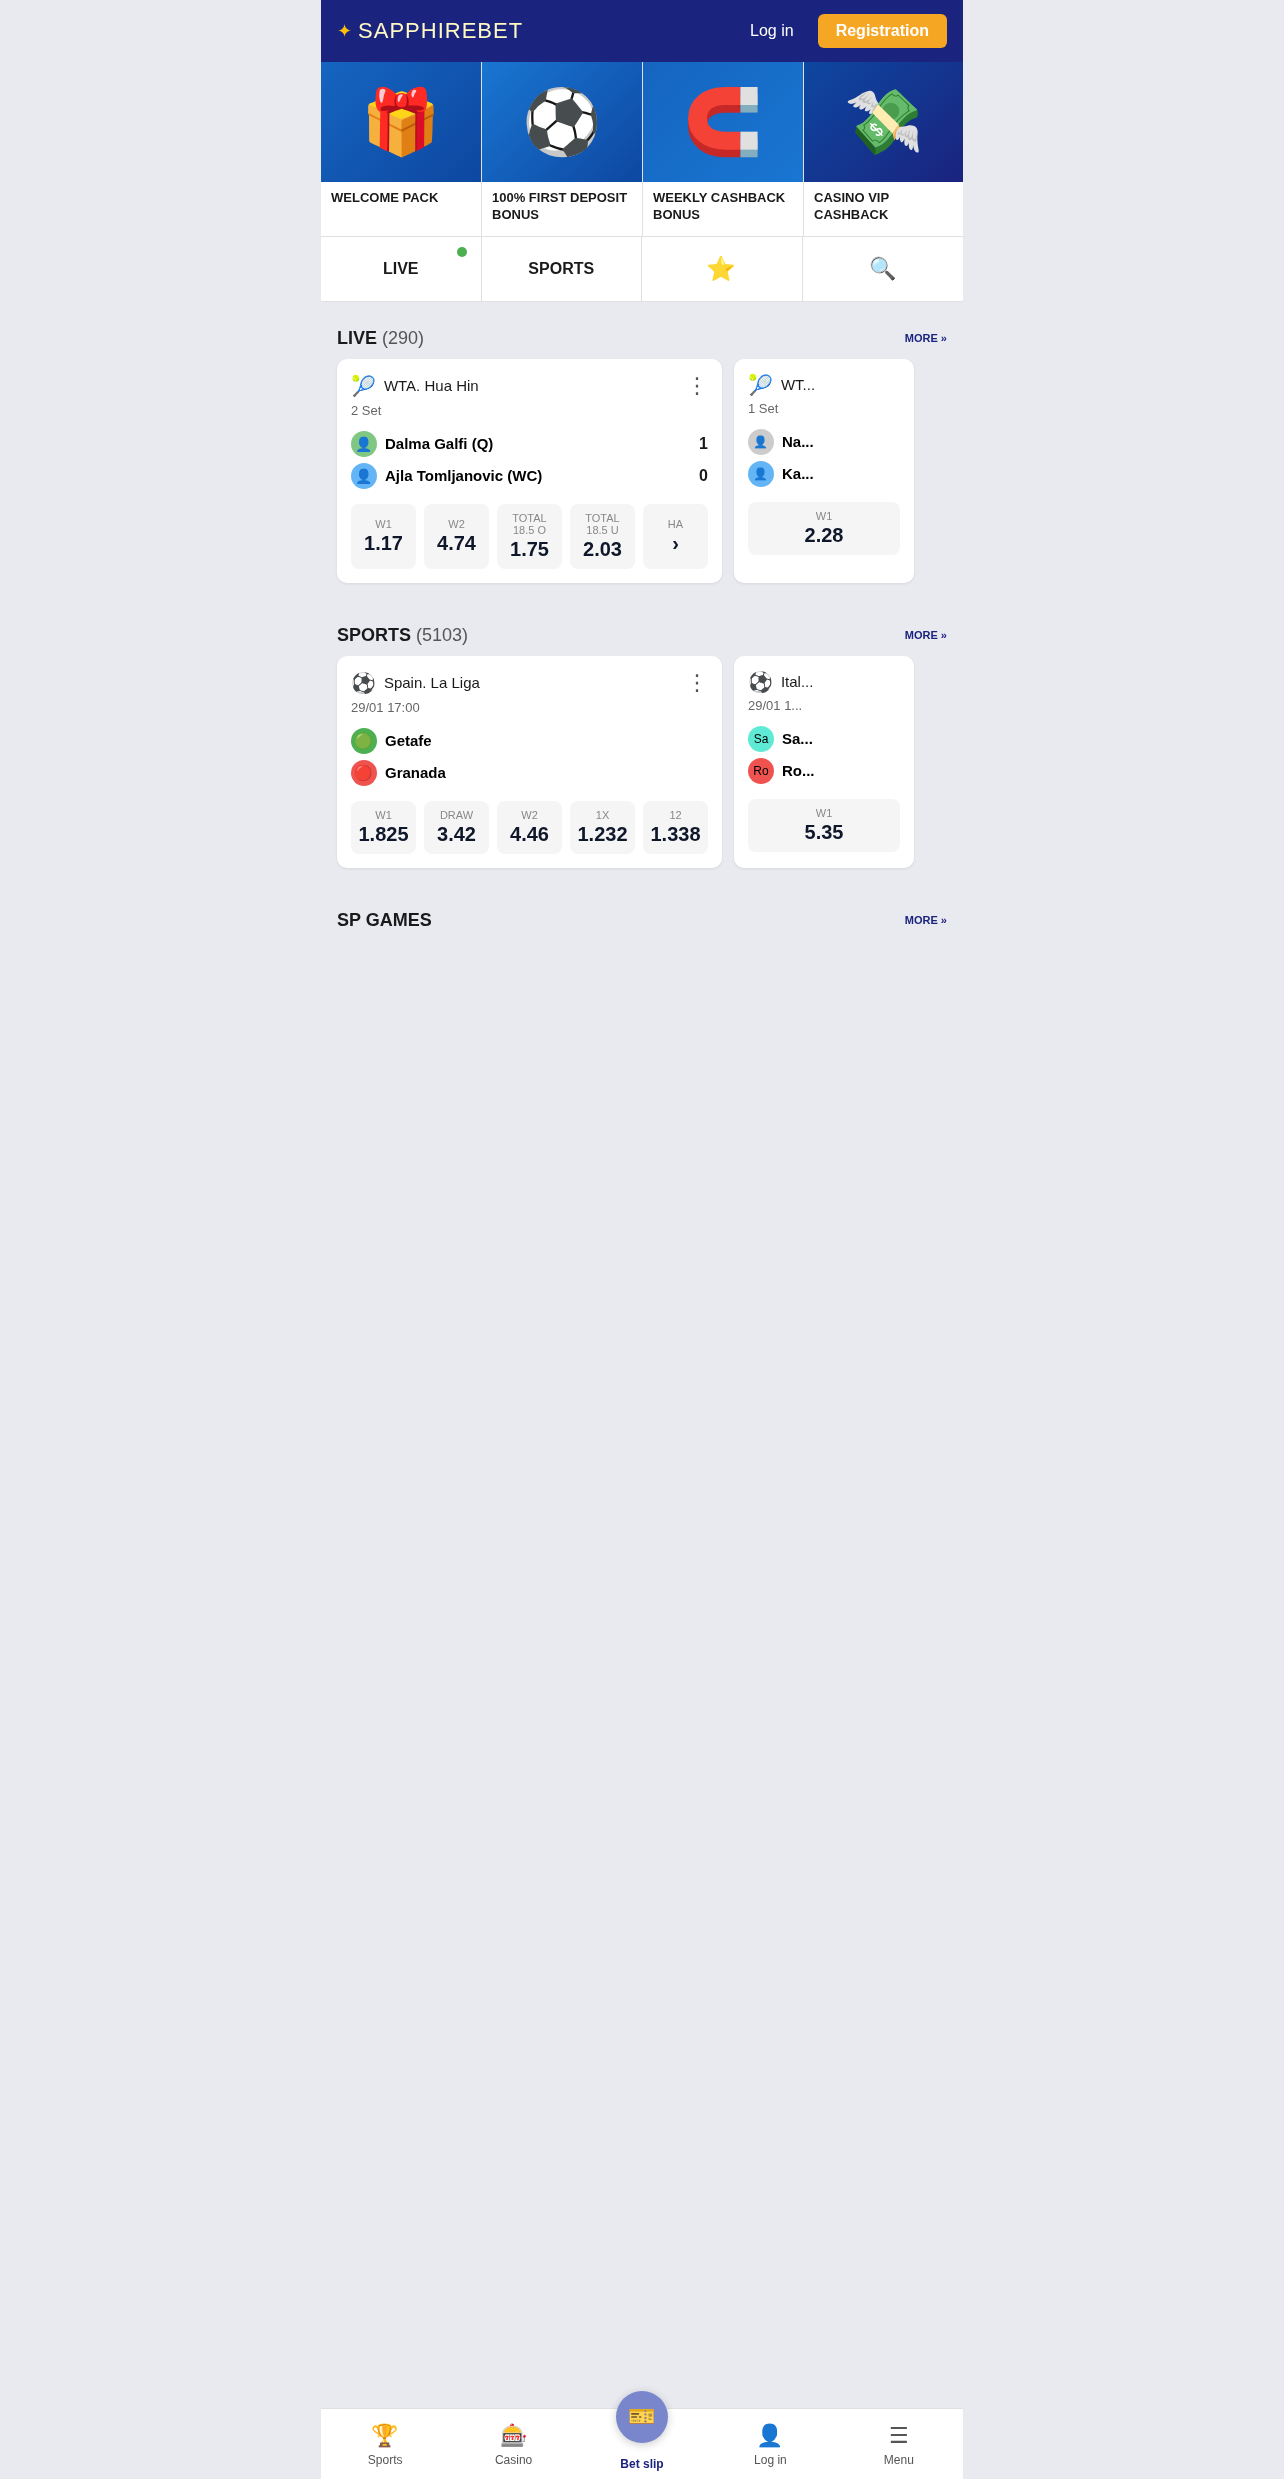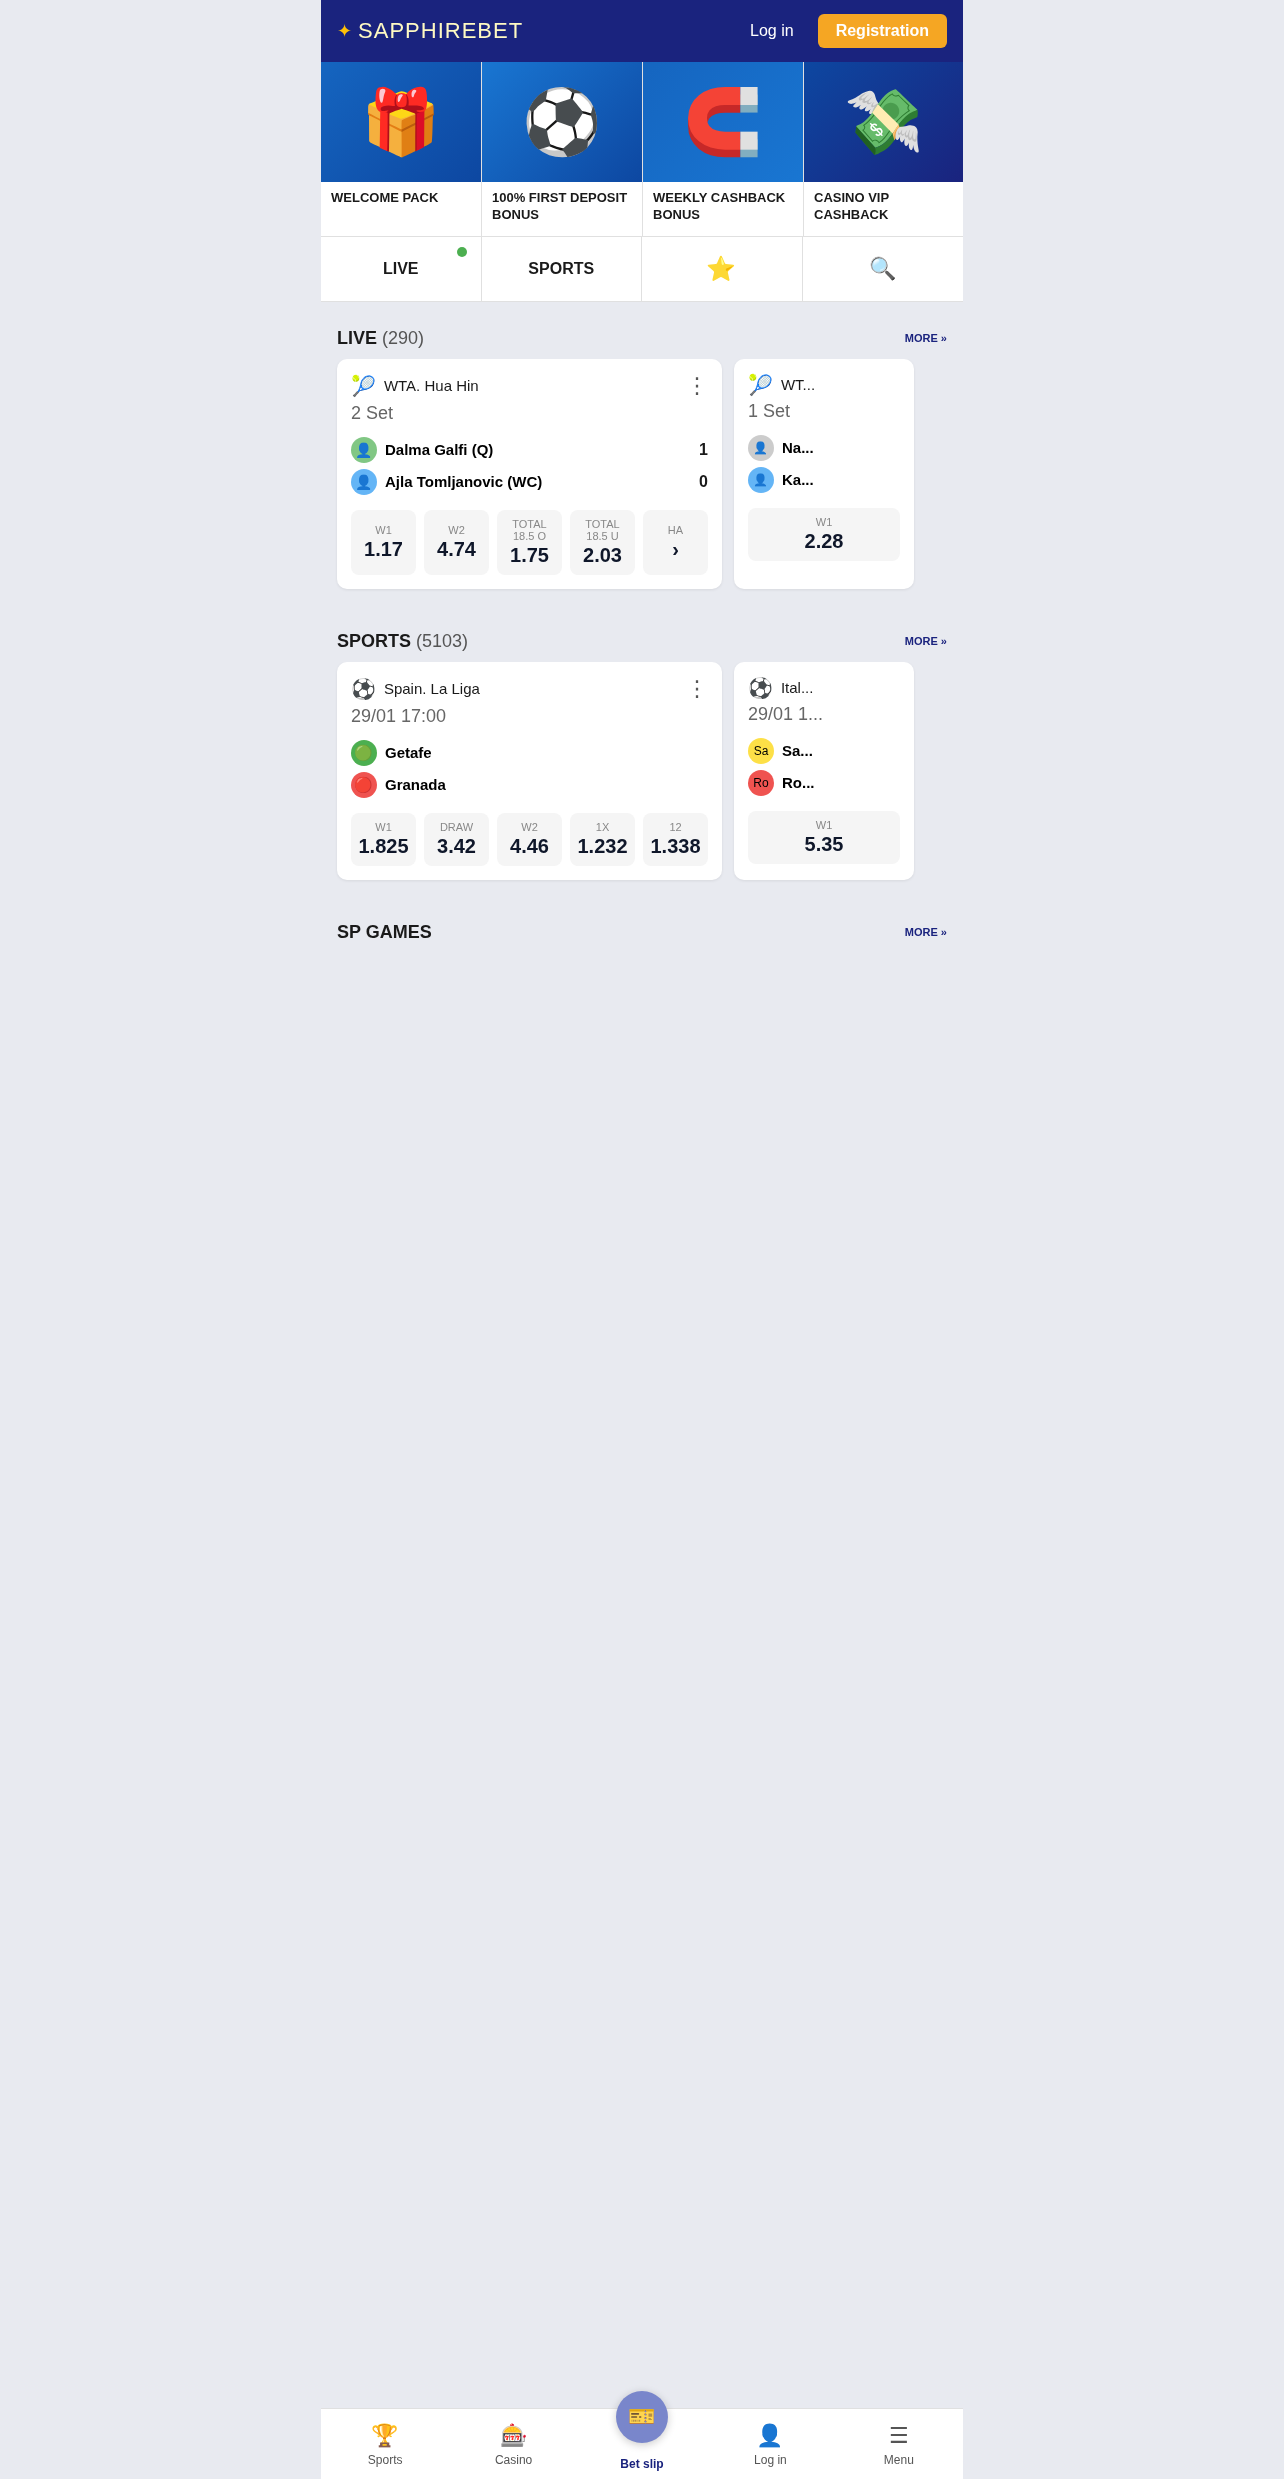--- a/index.html
+++ b/index.html
@@ -205,21 +205,21 @@
     }
     .sport-icon {
       font-size: 20px;
     }
     .match-menu {
       font-size: 22px;
       color: #555;
       cursor: pointer;
     }
     .match-set {
-      font-size: 18px;
+      font-size: 13px;
       color: #666;
       margin-bottom: 10px;
     }
 
     .match-teams {
       margin-bottom: 12px;
     }
     .team-row {
       display: flex;
       align-items: center;
@@ -565,21 +565,21 @@
       <div class="match-header">
         <div class="match-league">
           <span class="sport-icon">⚽</span>
           <span>Ital...</span>
         </div>
       </div>
       <div class="match-set">29/01 1...</div>
       <div class="match-teams">
         <div class="team-row">
           <div class="team-info">
-            <div class="team-avatar" style="background:#fde047;">Sa</div>
+            <div class="team-avatar" style="background:#5eead4;">Sa</div>
             <span class="team-name">Sa...</span>
           </div>
         </div>
         <div class="team-row">
           <div class="team-info">
             <div class="team-avatar" style="background:#ef5350;">Ro</div>
             <span class="team-name">Ro...</span>
           </div>
         </div>
       </div>

